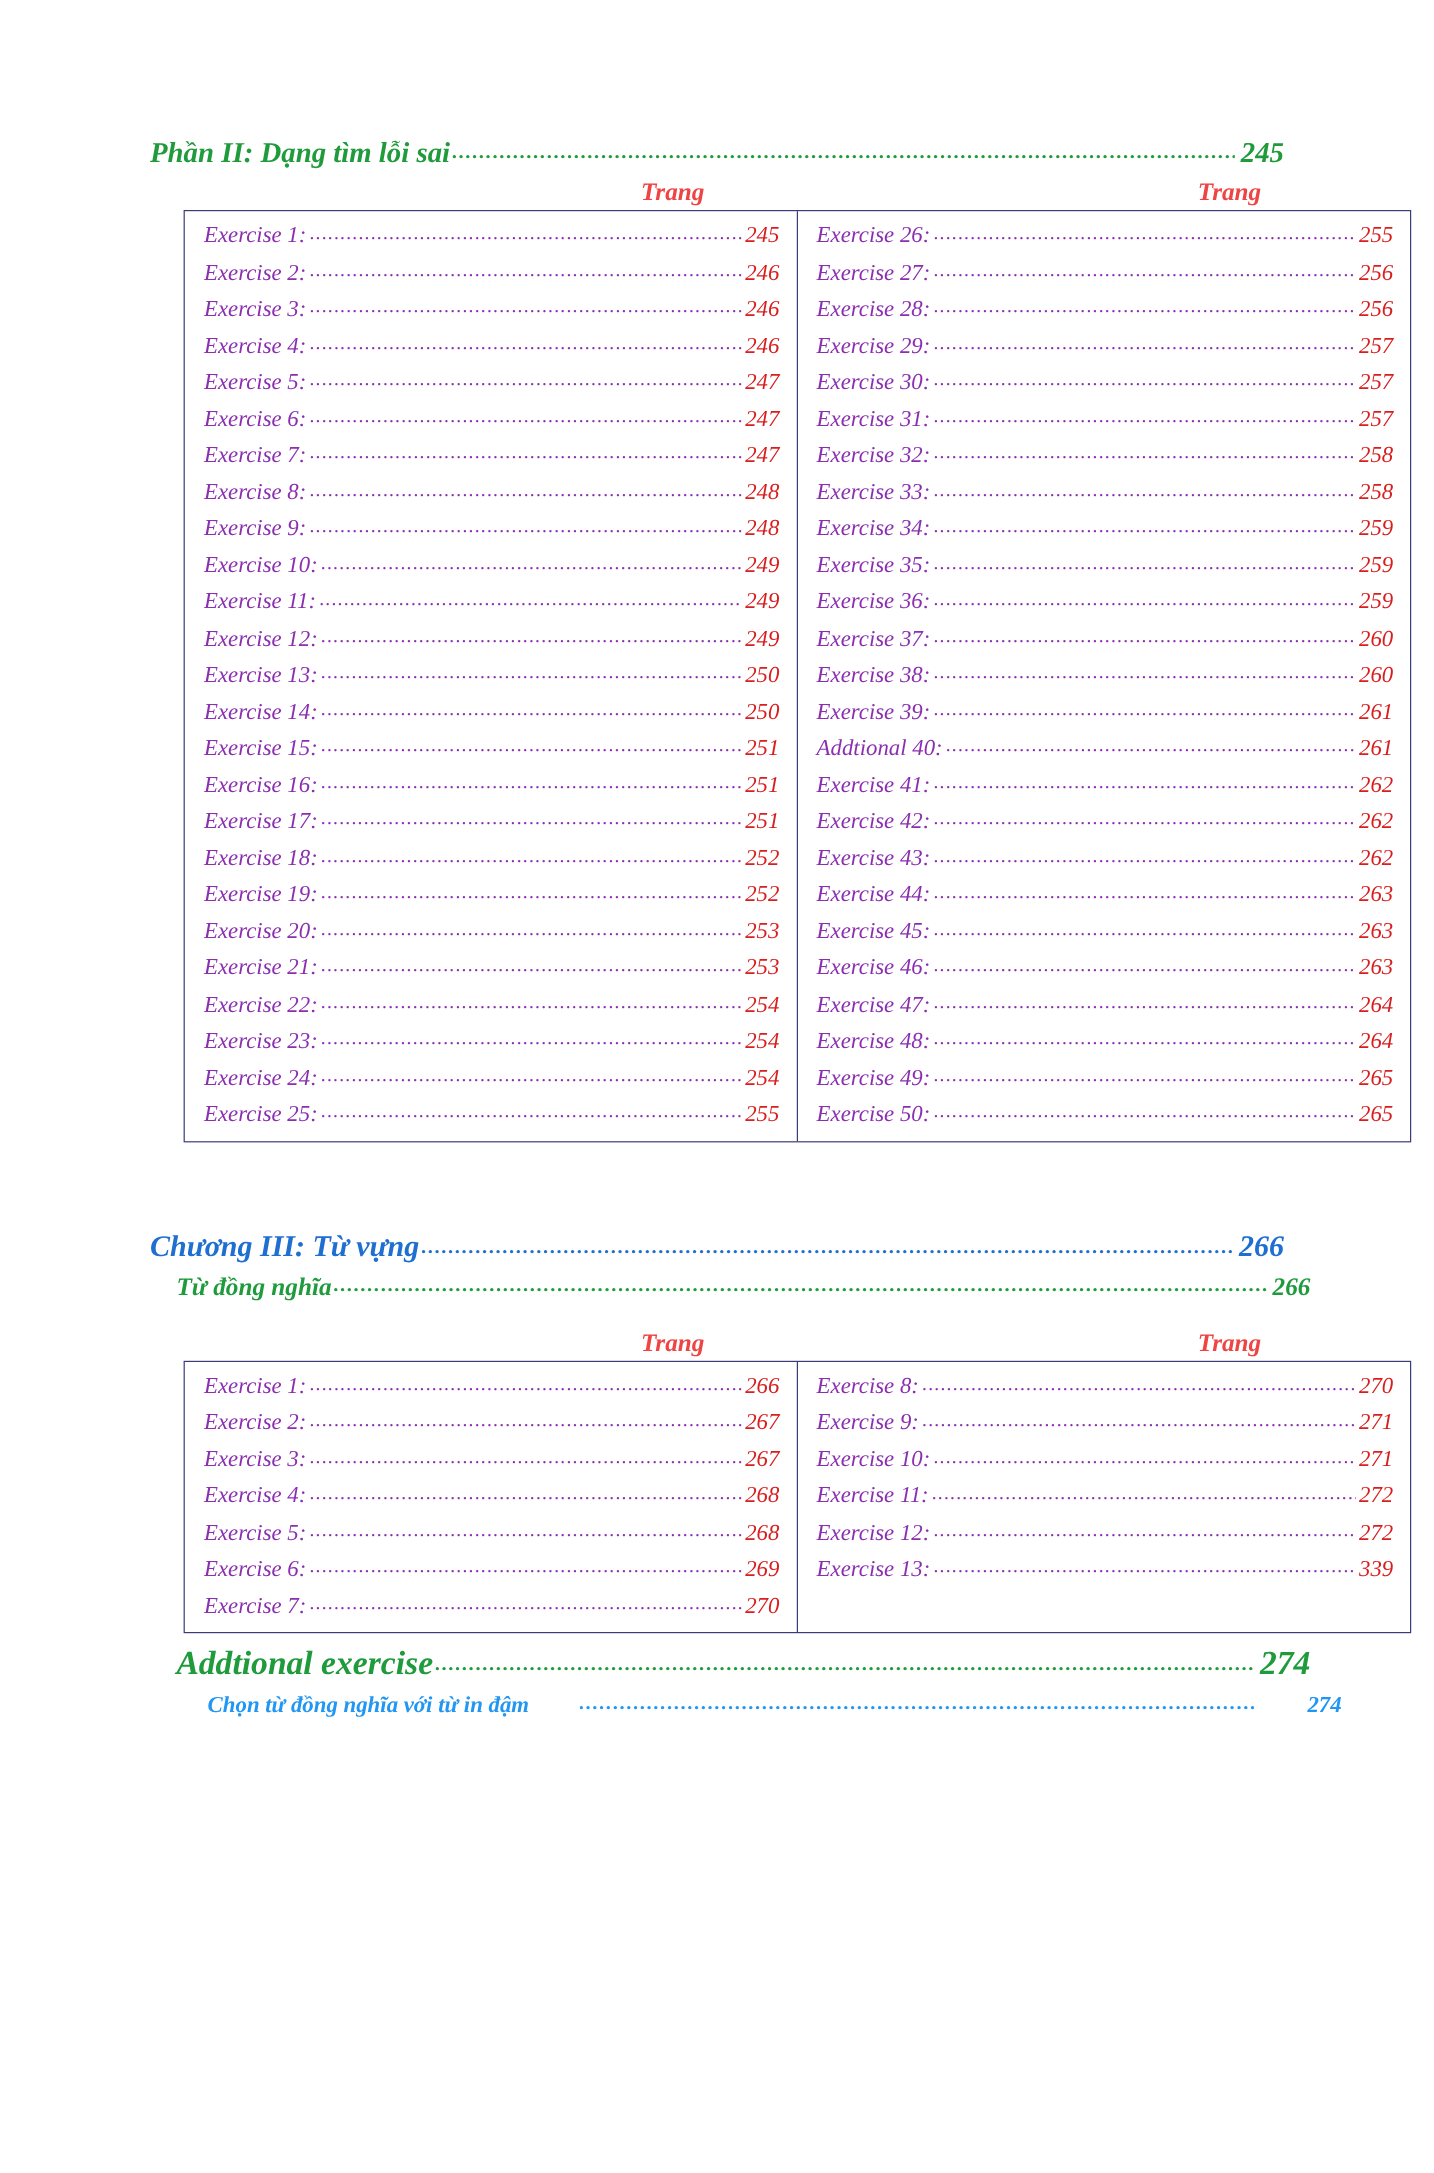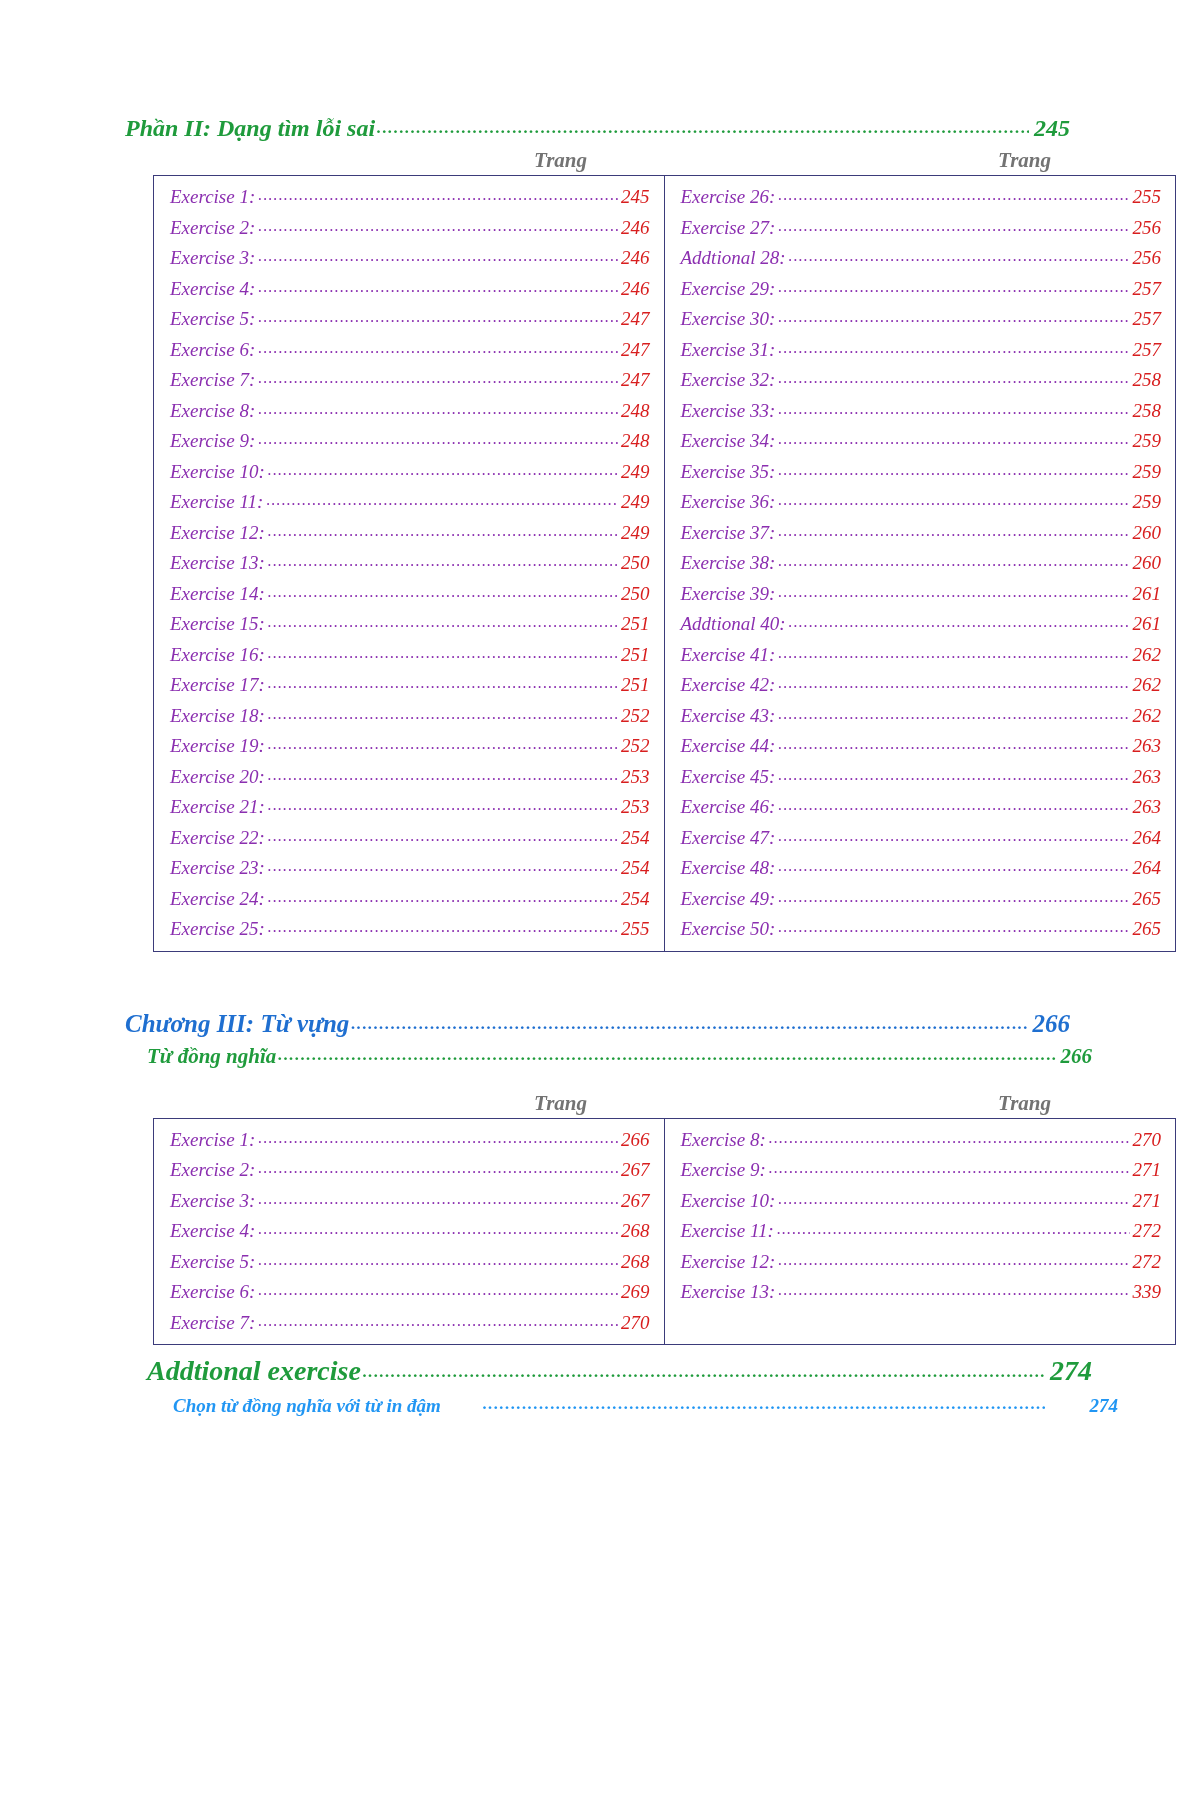--- a/index.html
+++ b/index.html
@@ -58,21 +58,21 @@
     font-weight: bold;
     font-size: 24px;
     margin-bottom: 6px;
   }
   .head-part2 .leader::after { color: #1f9b3c; }
 
   .head-chap3 {
     color: #1f6fd0;
     font-weight: bold;
     font-size: 25px;
-    margin-top: 0;
+    margin-top: 16px;
   }
   .head-chap3 .leader::after { color: #1f6fd0; }
 
   .head-sub-green {
     color: #1f9b3c;
     font-weight: bold;
     font-size: 21px;
     padding-left: 22px;
     margin-top: 6px;
     justify-content: space-between;
@@ -100,21 +100,21 @@
 
   
   .trang-row {
     display: flex;
     width: 940px;
     margin: 4px 0 2px 28px;
   }
   .trang-row .col {
     width: 470px;
     text-align: right;
-    color: #737373;
+    color: #ef4444;
     font-weight: bold;
     font-size: 21px;
     padding-right: 42px;
     box-sizing: border-box;
   }
   .trang-row .col.first { padding-right: 36px; }
 
   
   .ex-table {
     border: 1px solid #3b3b7a;
@@ -316,21 +316,21 @@
             <span class="ex-label">Exercise 26:</span>
             <span class="ex-leader"></span>
             <span class="ex-page">255</span>
           </div>
         <div class="ex-row">
             <span class="ex-label">Exercise 27:</span>
             <span class="ex-leader"></span>
             <span class="ex-page">256</span>
           </div>
         <div class="ex-row">
-            <span class="ex-label">Addtional 28:</span>
+            <span class="ex-label">Exercise 28:</span>
             <span class="ex-leader"></span>
             <span class="ex-page">256</span>
           </div>
         <div class="ex-row">
             <span class="ex-label">Exercise 29:</span>
             <span class="ex-leader"></span>
             <span class="ex-page">257</span>
           </div>
         <div class="ex-row">
             <span class="ex-label">Exercise 30:</span>

